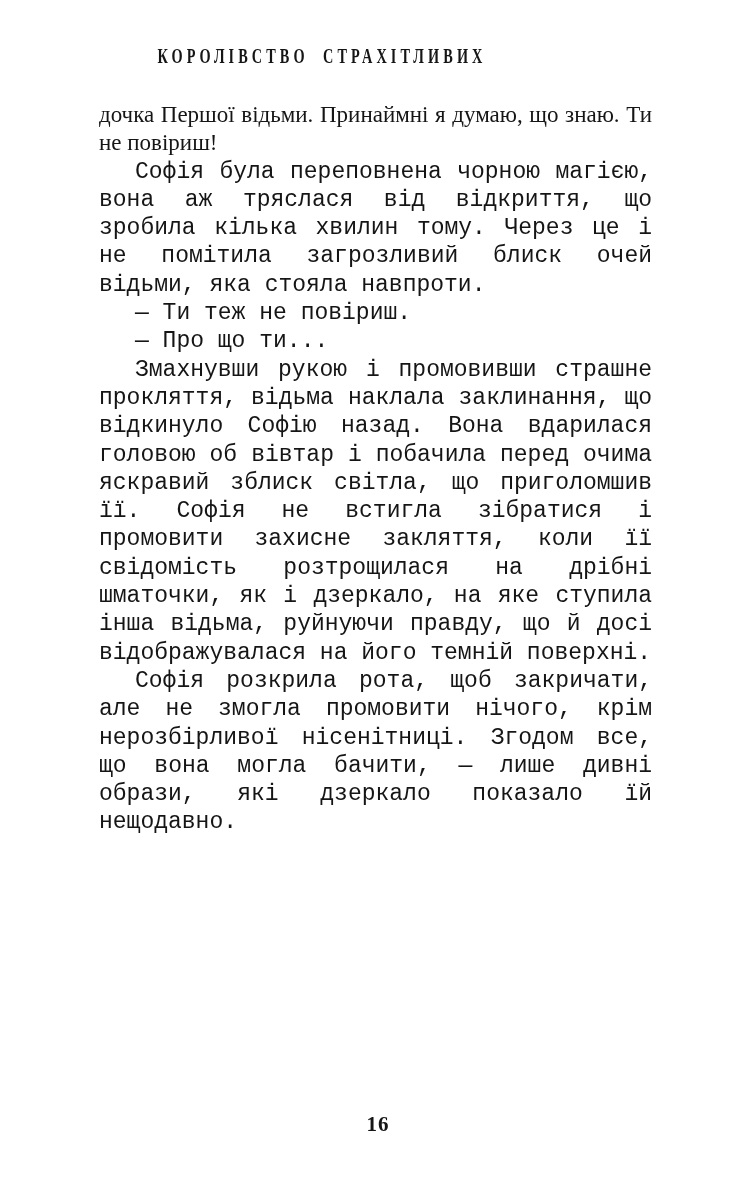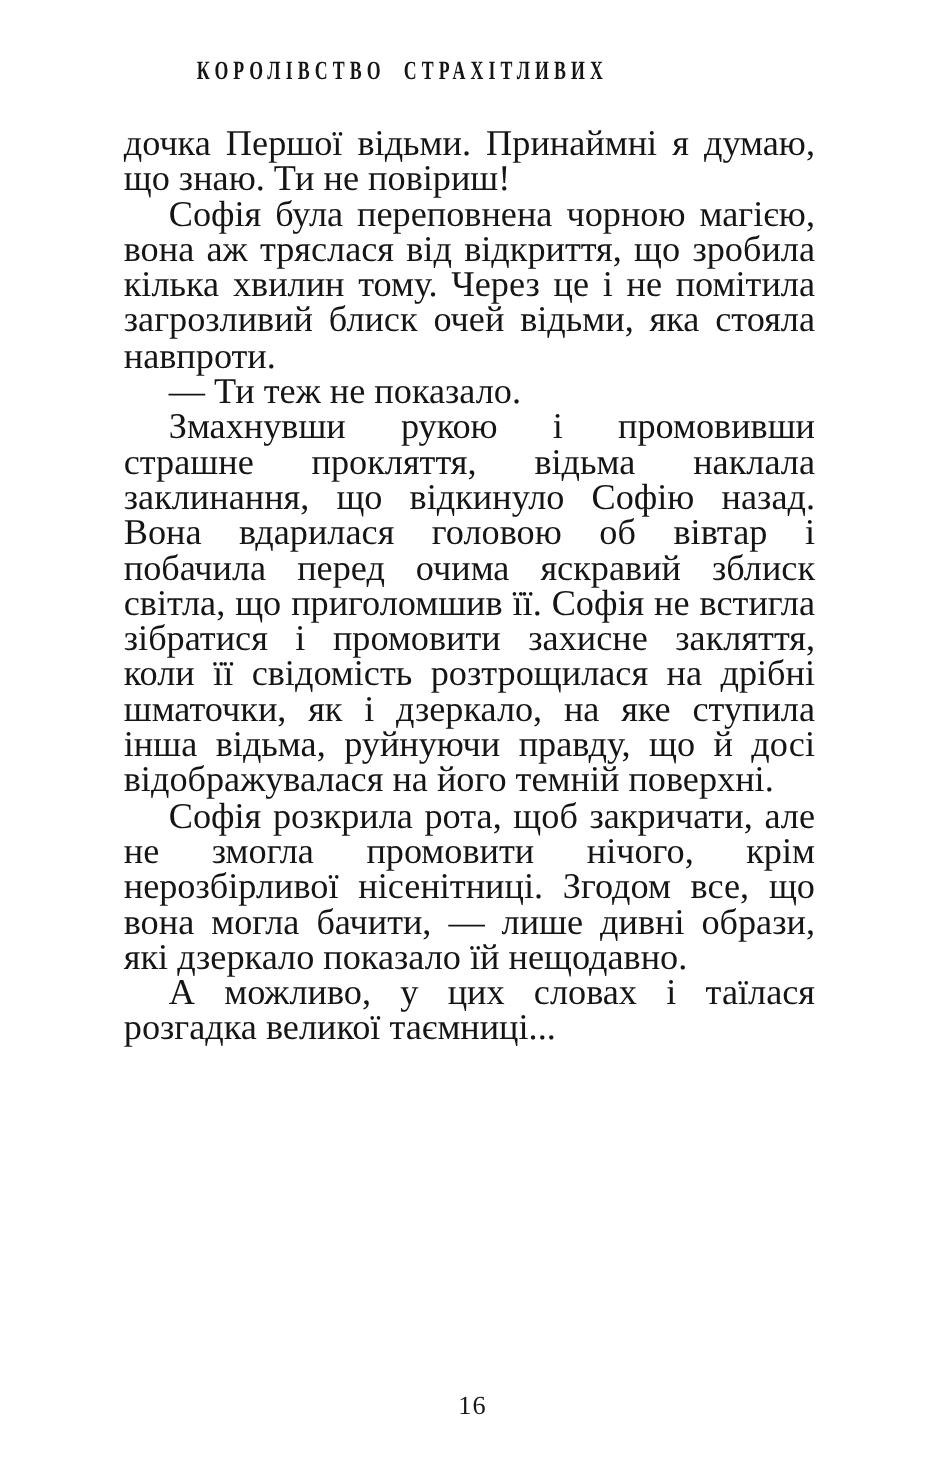--- a/index.html
+++ b/index.html
@@ -33,58 +33,59 @@
     word-spacing: 10px;
     transform: scaleX(0.68);
     transform-origin: center top;
     color: #151515;
   }
   .body-text {
     position: absolute;
     left: 99px;
     top: 101px;
     width: 553px;
-    font-size: 29px;
+    font-size: 23px;
     line-height: 28.3px;
     text-align: justify;
     color: #151515;
   }
   .body-text p {
     margin: 0;
     padding: 0;
     text-indent: 0;
   }
   .body-text p.indent {
     text-indent: 36px;
+    font-family: Liberation Mono, monospace;
   }
   .page-number {
     position: absolute;
     top: 1112px;
     left: 0;
     width: 756px;
     text-align: center;
     font-size: 21px;
-    font-weight: 400;
+    font-weight: 700;
     letter-spacing: 1px;
     color: #151515;
   }
 </style>
 </head>
 <body>
 
 <div class="page">
 
   <div class="running-header-wrap">
     <span class="running-header">КОРОЛІВСТВО СТРАХІТЛИВИХ</span>
   </div>
 
   <div class="body-text" id="body-text">
       <p>дочка Першої відьми. Принаймні я думаю, що знаю. Ти не повіриш!</p>
       <p class="indent">Софія була переповнена чорною магією, вона аж тряслася від відкриття, що зробила кілька хвилин тому. Через це і не помітила загрозливий блиск очей відьми, яка стояла навпроти.</p>
-      <p class="indent">— Ти теж не показало.</p>
+      <p class="indent">— Ти теж не повіриш.</p>
+      <p class="indent">— Про що ти...</p>
       <p class="indent">Змахнувши рукою і промовивши страшне прокляття, відьма наклала заклинання, що відкинуло Софію назад. Вона вдарилася головою об вівтар і побачила перед очима яскравий зблиск світла, що приголомшив її. Софія не встигла зібратися і промовити захисне закляття, коли її свідомість розтрощилася на дрібні шматочки, як і дзеркало, на яке ступила інша відьма, руйнуючи правду, що й досі відображувалася на його темній поверхні.</p>
       <p class="indent">Софія розкрила рота, щоб закричати, але не змогла промовити нічого, крім нерозбірливої нісенітниці. Згодом все, що вона могла бачити, — лише дивні образи, які дзеркало показало їй нещодавно.</p>
-      <p class="indent">А можливо, у цих словах і таїлася розгадка великої таємниці...</p>
     </div>
 
   <div class="page-number">16</div>
 
 </div>
 
 </body></html>

